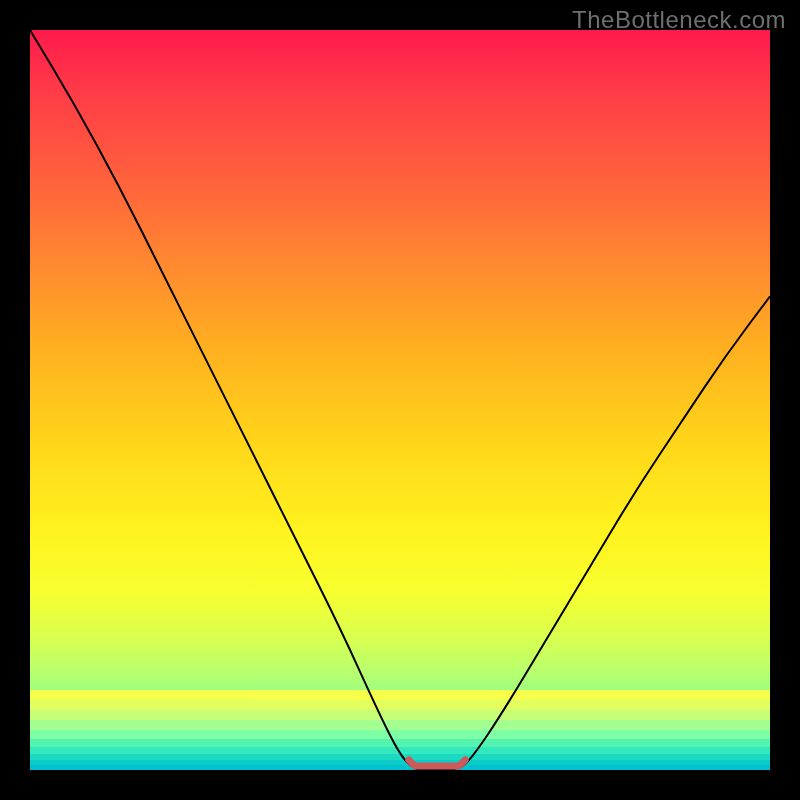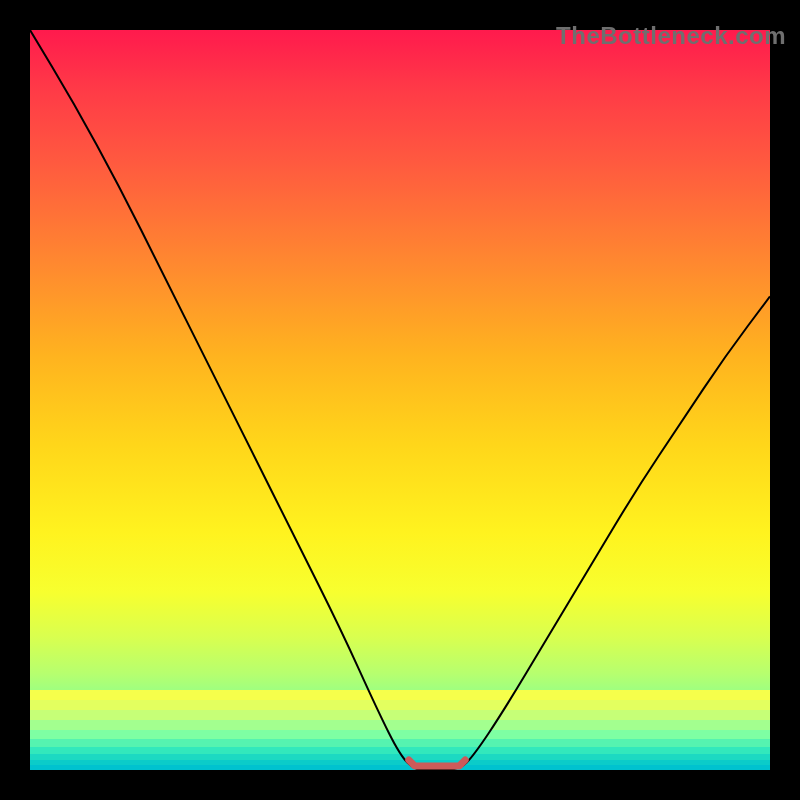--- a/index.html
+++ b/index.html
@@ -12,25 +12,25 @@
     font-family: Arial, Helvetica, sans-serif;
   }
   .stage {
     position: relative;
     width: 800px;
     height: 800px;
     background: #000000;
   }
   .watermark {
     position: absolute;
-    top: 22px;
+    top: 6px;
     right: 14px;
     color: #6f6f6f;
     font-size: 24px;
-    font-weight: 700;
+    font-weight: 400;
     letter-spacing: 0.5px;
     z-index: 30;
   }
   .plot {
     position: absolute;
     left: 30px;
     top: 30px;
     width: 740px;
     height: 740px;
     overflow: hidden;

